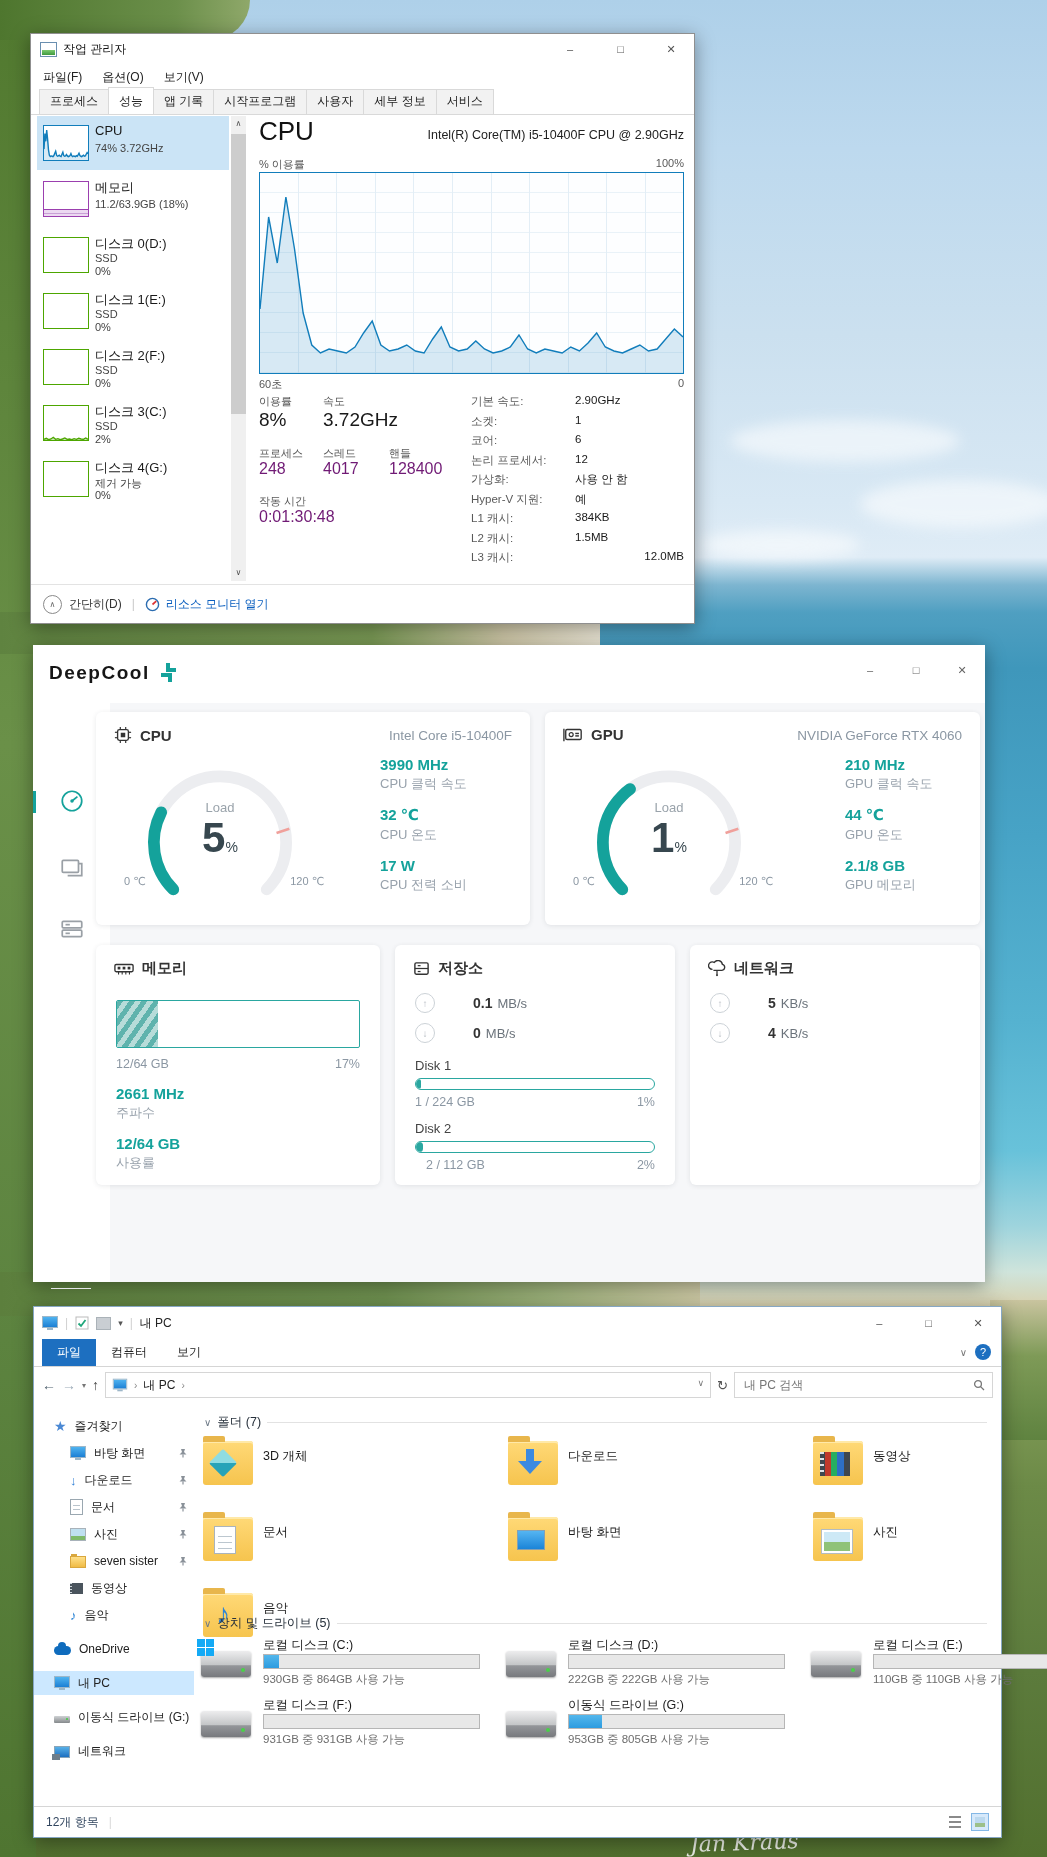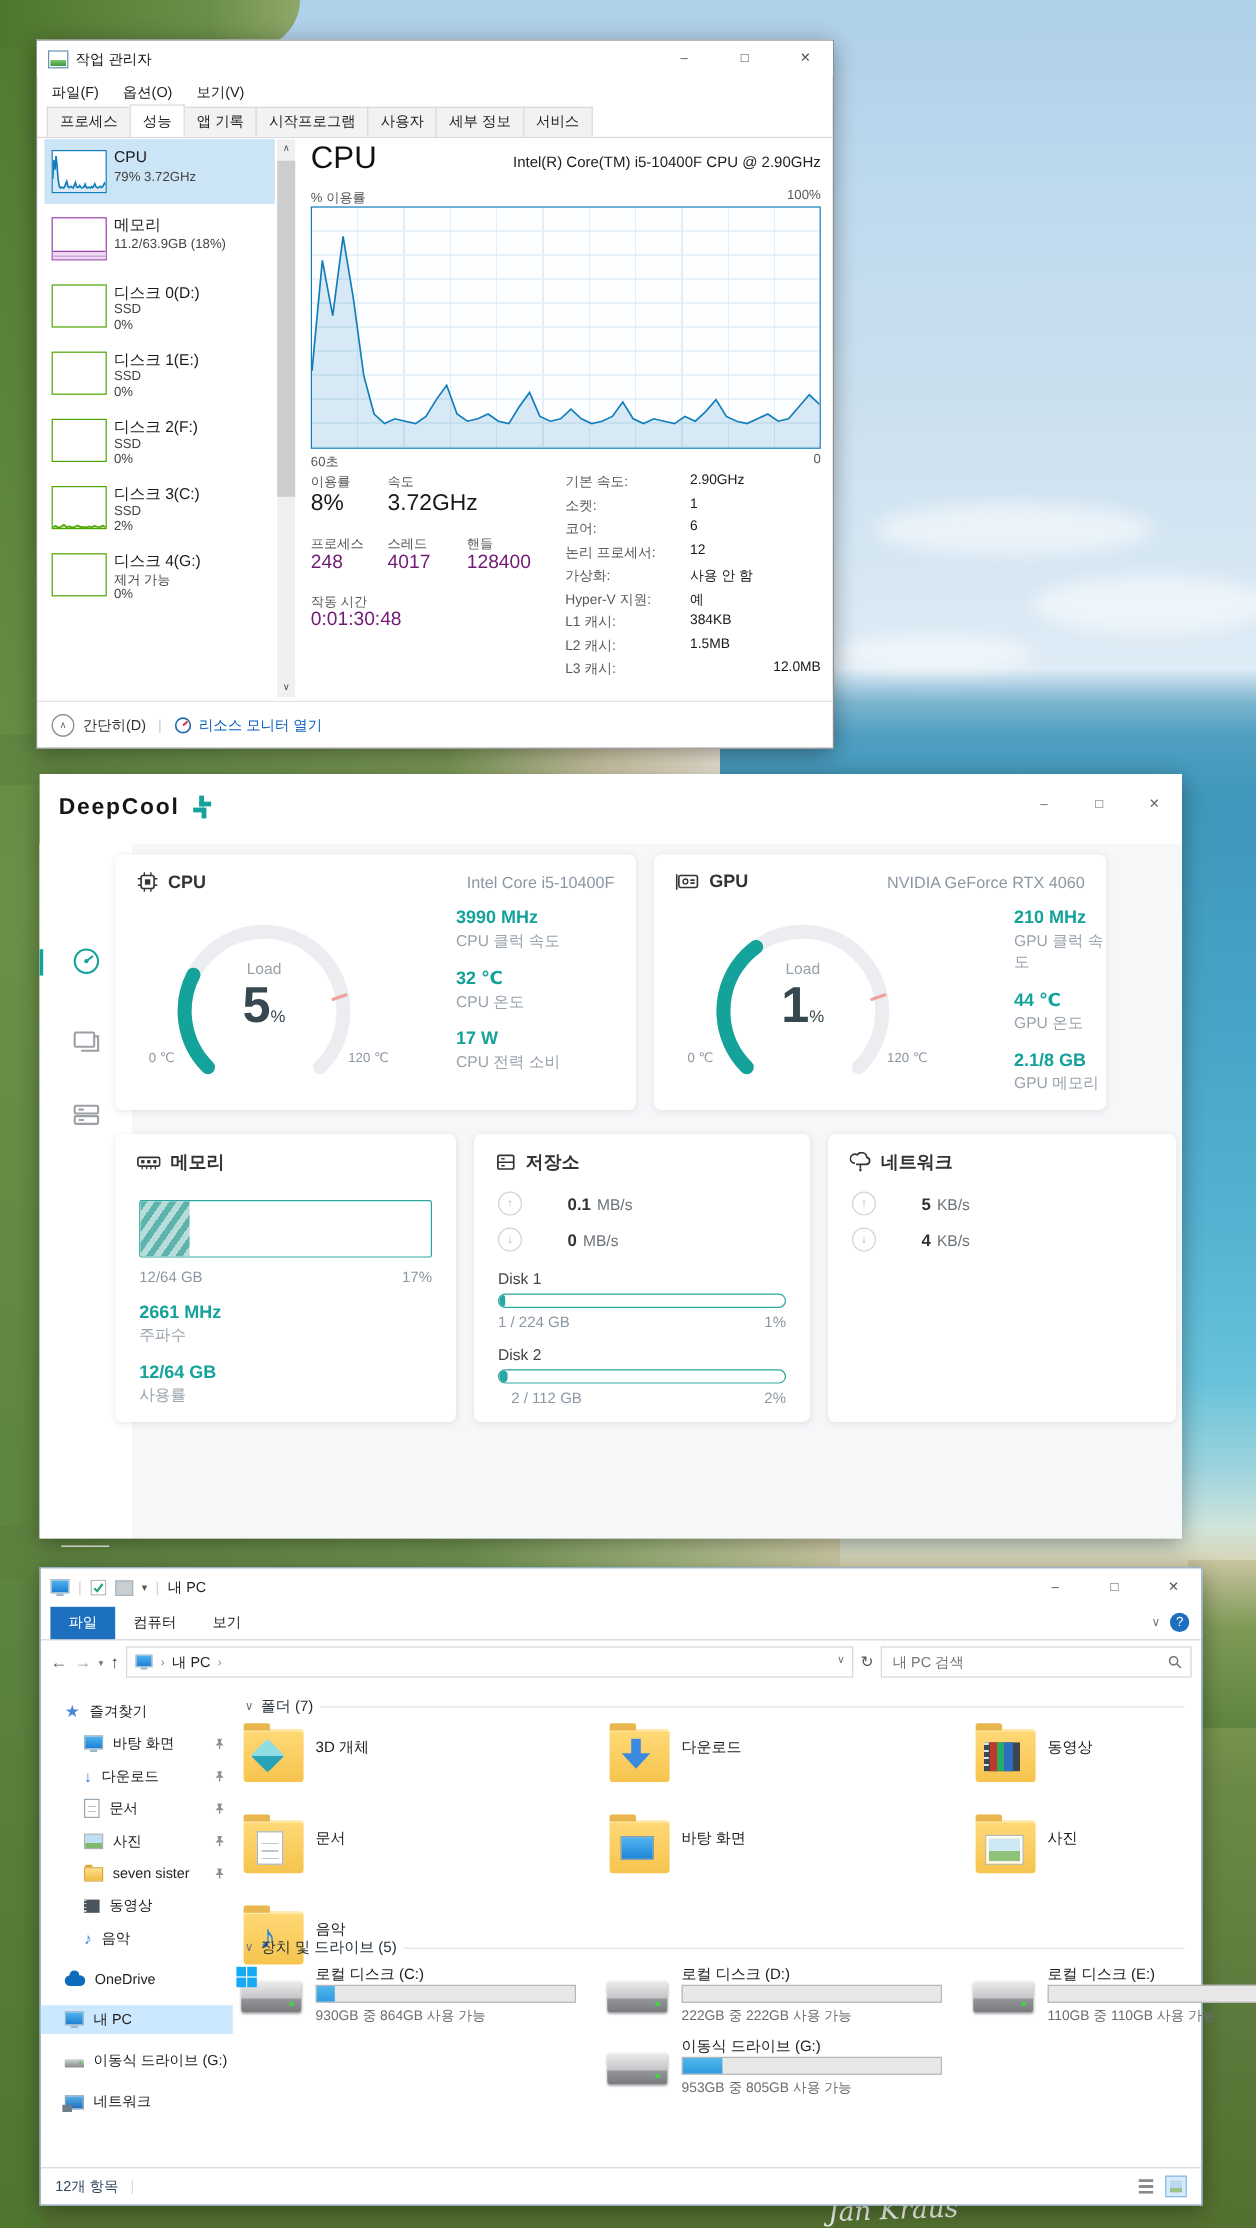--- a/index.html
+++ b/index.html
@@ -199,21 +199,21 @@
 
     <div class="abs" style="left:6px;top:82px;width:192px;height:465px;">
       <div class="tm-item sel" style="top:0;">
         <div class="tm-thumb" style="border-color:#117dbb;">
           <svg viewBox="0 0 100 100" preserveAspectRatio="none">
               <polygon points="0,100 0.00,68 2.04,22 4.08,45 6.12,12 8.16,38 10.20,70 12.24,86 14.29,90 16.33,88 18.37,89 20.41,90 22.45,87 24.49,80 26.53,74 28.57,86 30.61,89 32.65,88 34.69,86 36.73,89 38.78,90 40.82,83 42.86,77 44.90,87 46.94,89 48.98,88 51.02,84 53.06,88 55.10,90 57.14,89 59.18,87 61.22,81 63.27,88 65.31,90 67.35,88 69.39,89 71.43,90 73.47,87 75.51,89 77.55,85 79.59,80 81.63,87 83.67,89 85.71,90 87.76,88 89.80,86 91.84,89 93.88,88 95.92,83 97.96,78 100.00,82 100,100" class="spark-fill"></polygon>
               <polyline points="0.00,68 2.04,22 4.08,45 6.12,12 8.16,38 10.20,70 12.24,86 14.29,90 16.33,88 18.37,89 20.41,90 22.45,87 24.49,80 26.53,74 28.57,86 30.61,89 32.65,88 34.69,86 36.73,89 38.78,90 40.82,83 42.86,77 44.90,87 46.94,89 48.98,88 51.02,84 53.06,88 55.10,90 57.14,89 59.18,87 61.22,81 63.27,88 65.31,90 67.35,88 69.39,89 71.43,90 73.47,87 75.51,89 77.55,85 79.59,80 81.63,87 83.67,89 85.71,90 87.76,88 89.80,86 91.84,89 93.88,88 95.92,83 97.96,78 100.00,82" class="spark-line"></polyline>
             </svg>
         </div>
         <div class="tm-iname">CPU</div>
-        <div class="tm-isub" style="top:26px;">79% 3.72GHz</div>
+        <div class="tm-isub" style="top:26px;">74% 3.72GHz</div>
       </div>
       <div class="tm-item" style="top:56px;">
         <div class="memthumb">
             <i></i>
             <b></b>
           </div>
         <div class="tm-iname">메모리</div>
         <div class="tm-isub" style="top:26px;">11.2/63.9GB (18%)</div>
       </div>
       <div class="tm-item" style="top:112px;">
@@ -407,21 +407,21 @@
             <div class="v">32 ℃</div>
             <div class="l">CPU 온도</div>
           </div>
         <div class="gstat">
             <div class="v">17 W</div>
             <div class="l">CPU 전력 소비</div>
           </div>
       </div>
     </div>
 
-    <div class="card" style="left:512px;top:67px;width:377px;height:213px;">
+    <div class="card" style="left:512px;top:67px;width:435px;height:213px;">
       <div class="card-h">
         <svg width="20" height="16" viewBox="0 0 22 16">
             <rect x="3" y="2" width="17" height="11" rx="1.5" fill="none" stroke="#333" stroke-width="1.5"></rect>
             <line x1="1" y1="1" x2="1" y2="15" stroke="#333" stroke-width="1.5"></line>
             <circle cx="9" cy="7.5" r="2.2" fill="none" stroke="#333" stroke-width="1.3"></circle>
             <rect x="13.5" y="5.5" width="4" height="1.6" fill="#333"></rect>
             <rect x="13.5" y="8.2" width="4" height="1.6" fill="#333"></rect>
           </svg>
         <span>GPU</span>
       </div>
@@ -743,20 +743,28 @@
         <span class="dcap">222GB 중 222GB 사용 가능</span>
       </div>
       <div class="dtile" style="left:615px;top:235px;">
         <span class="bigdrive"></span>
         <span class="dlabel">로컬 디스크 (E:)</span>
         <div class="cap-bar">
             <div class="fill" style="width: 0%;"></div>
           </div>
         <span class="dcap">110GB 중 110GB 사용 가능</span>
       </div>
+      <div class="dtile" style="left:5px;top:295px;">
+        <span class="bigdrive"></span>
+        <span class="dlabel">로컬 디스크 (F:)</span>
+        <div class="cap-bar">
+            <div class="fill" style="width: 0%;"></div>
+          </div>
+        <span class="dcap">931GB 중 931GB 사용 가능</span>
+      </div>
       <div class="dtile" style="left:310px;top:295px;">
         <span class="bigdrive"></span>
         <span class="dlabel">이동식 드라이브 (G:)</span>
         <div class="cap-bar">
             <div class="fill" style="width: 15.5%;"></div>
           </div>
         <span class="dcap">953GB 중 805GB 사용 가능</span>
       </div>
     </div>
 

